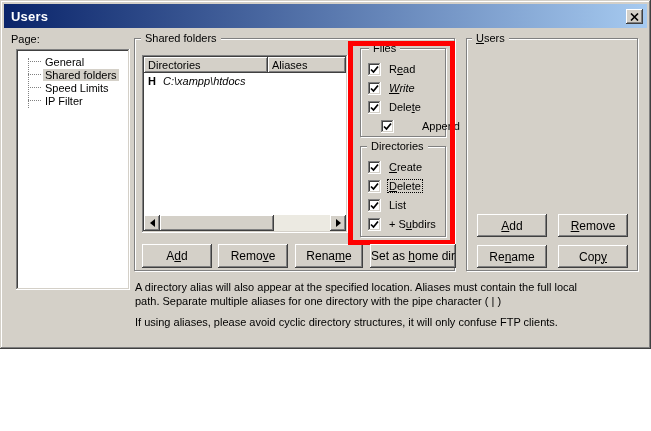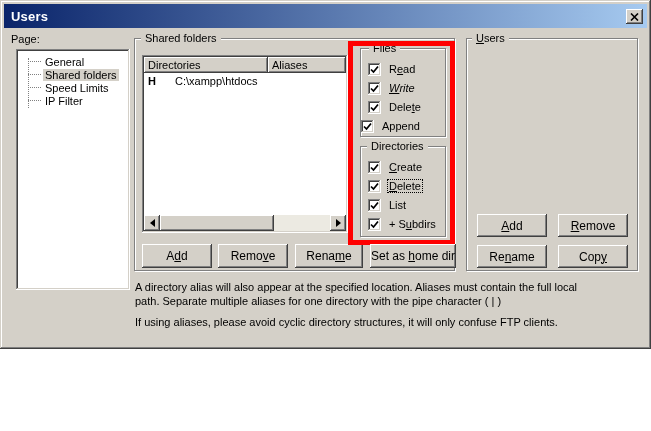--- a/index.html
+++ b/index.html
@@ -54,21 +54,21 @@
   .tree-label{padding:0 2px;white-space:nowrap;}
   .tree-item.selected .tree-label{background:#d4d0c8;}
   
   .table{position:absolute;left:142px;top:55px;width:206px;height:178px;overflow:hidden;}
   .thead{position:absolute;left:2px;top:2px;right:2px;height:16px;display:flex;}
   .th{display:flex;align-items:center;padding-left:4px;}
   .th-dir{width:124px;}
   .th-alias{flex:1;}
   .trow{position:absolute;left:2px;top:18px;right:2px;height:15px;display:flex;align-items:center;background:#fff;}
   .home-flag{font-weight:bold;width:13px;padding-left:4px;}
-  .dirpath{padding-left:18px;white-space:nowrap;}
+  .dirpath{padding-left:6px;white-space:nowrap;font-style:italic;}
   .hscroll{position:absolute;left:2px;right:2px;bottom:2px;height:16px;display:flex;background:#eceae2;}
   .scrollbtn{width:16px;height:16px;padding:0;display:flex;align-items:center;justify-content:center;}
   .thumb{width:114px;height:16px;}
   .track{flex:1;}
   
   .checkrow{position:absolute;display:flex;align-items:flex-start;height:13px;}
   .checkbox{width:13px;height:13px;background:#fff;flex:0 0 13px;display:flex;align-items:center;justify-content:center;
     box-shadow: inset -1px -1px 0 #ffffff, inset 1px 1px 0 #808080,
                 inset -2px -2px 0 #d4d0c8, inset 2px 2px 0 #404040;}
   .cb-label{margin-left:7px;white-space:nowrap;padding:0 1px;}
@@ -178,21 +178,21 @@
     <span class="cb-label"><u>W</u>rite</span>
   </label>
   <label class="checkrow" style="left:368px;top:101px;z-index:4;">
     <span class="checkbox">
         <svg width="9" height="9" viewBox="0 0 9 9">
           <path d="M1 4.5 L3.5 7 L8 1.5" stroke="#000" stroke-width="1.7" fill="none"></path>
         </svg>
       </span>
     <span class="cb-label">Dele<u>t</u>e</span>
   </label>
-  <label class="checkrow" style="left:361px;top:120px;z-index:4;">
+  <label class="checkrow" style="left:381px;top:120px;z-index:4;gap:20px;">
     <span class="checkbox">
         <svg width="9" height="9" viewBox="0 0 9 9">
           <path d="M1 4.5 L3.5 7 L8 1.5" stroke="#000" stroke-width="1.7" fill="none"></path>
         </svg>
       </span>
     <span class="cb-label">Append</span>
   </label>
 
   <div class="groupbox" style="left:360px;top:146px;width:86px;height:91px;z-index:3;"></div>
   <span class="grouplabel" style="left:367px;top:140px;z-index:4;">Directories</span>

